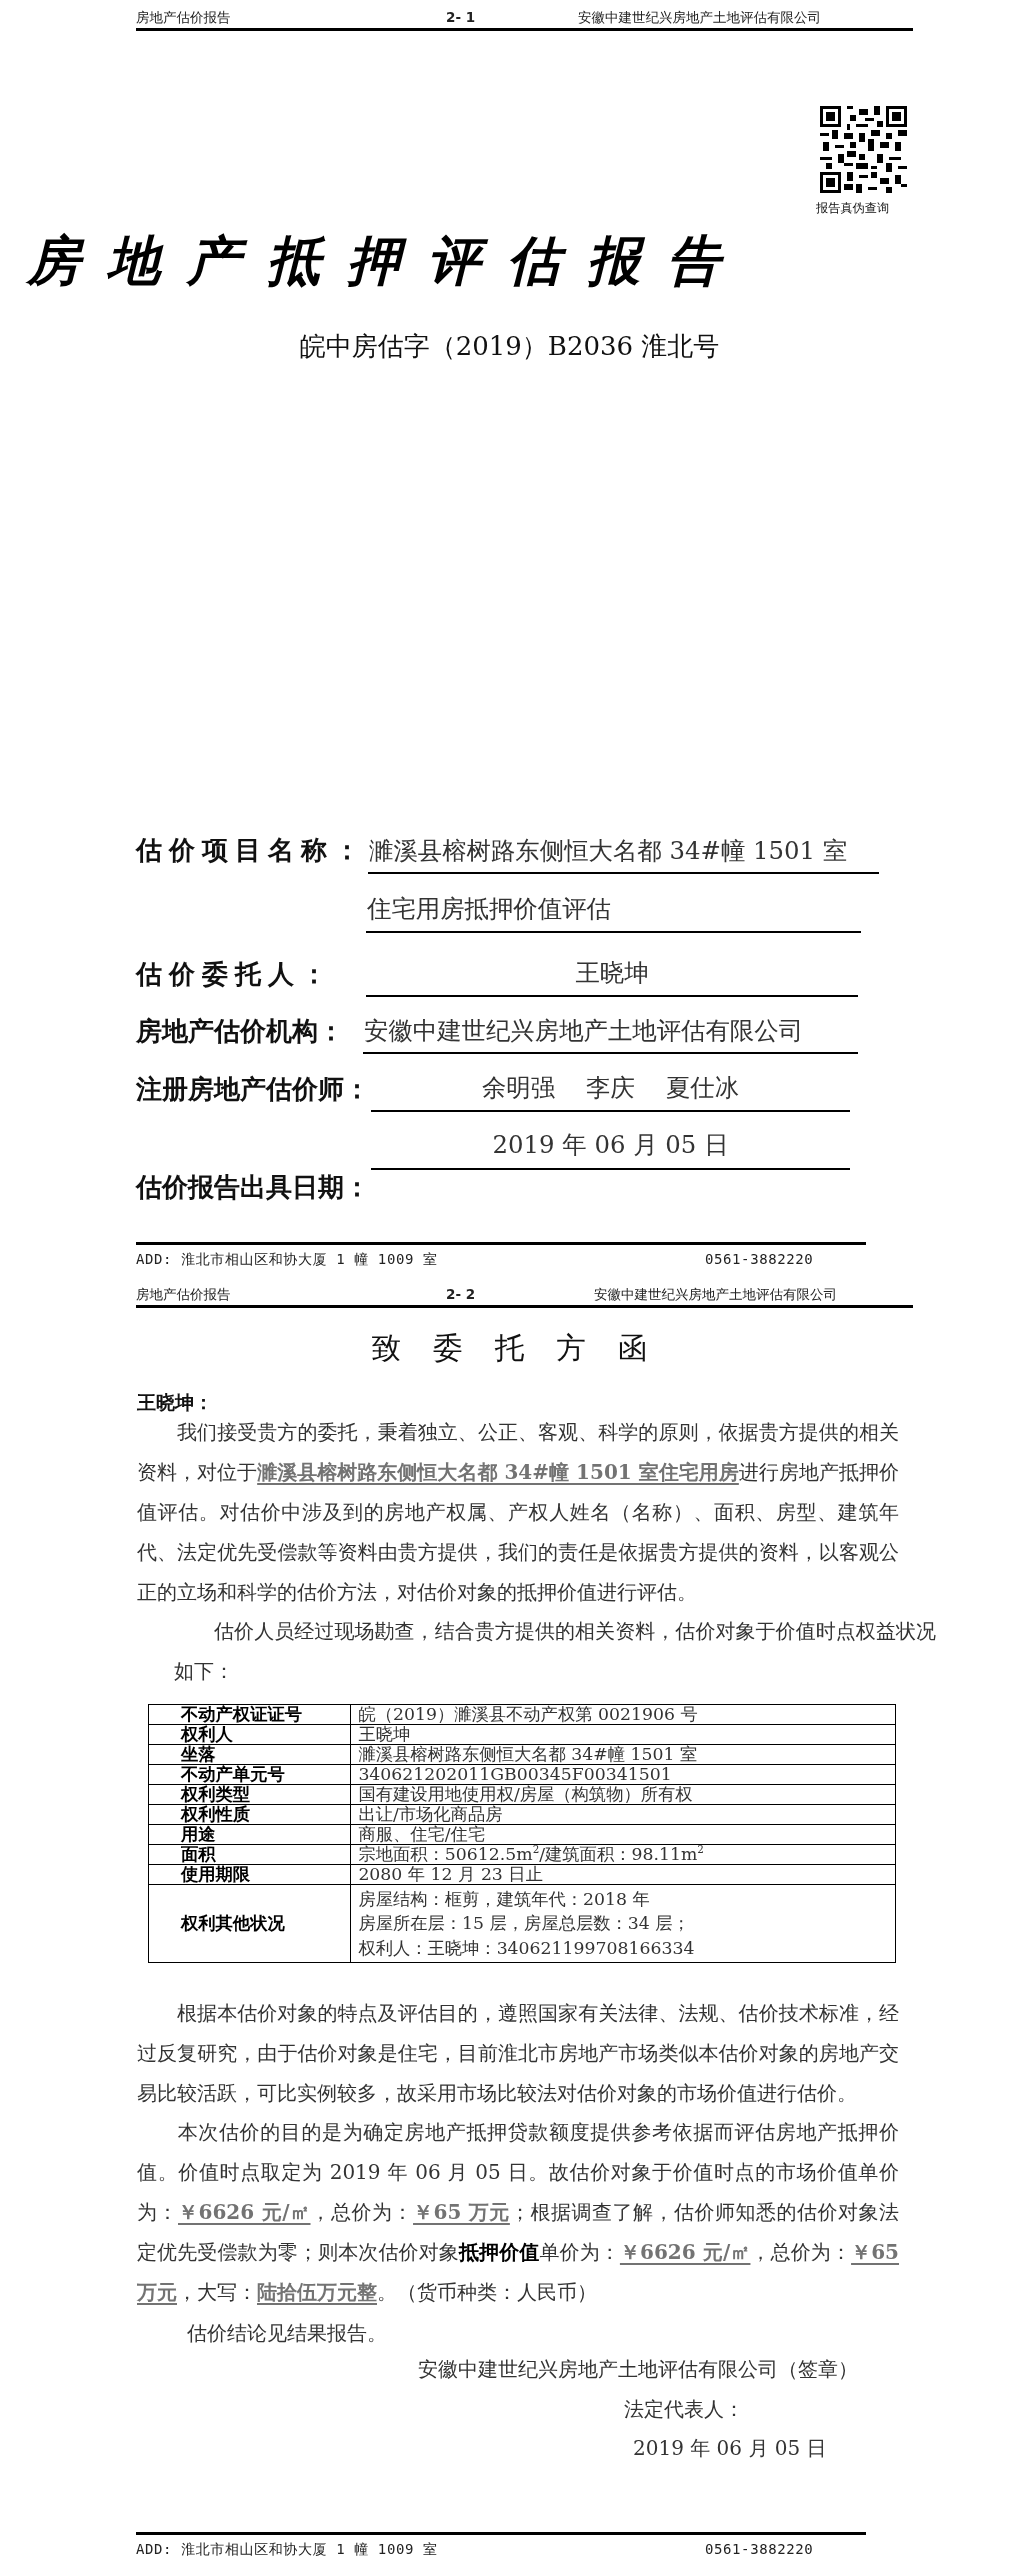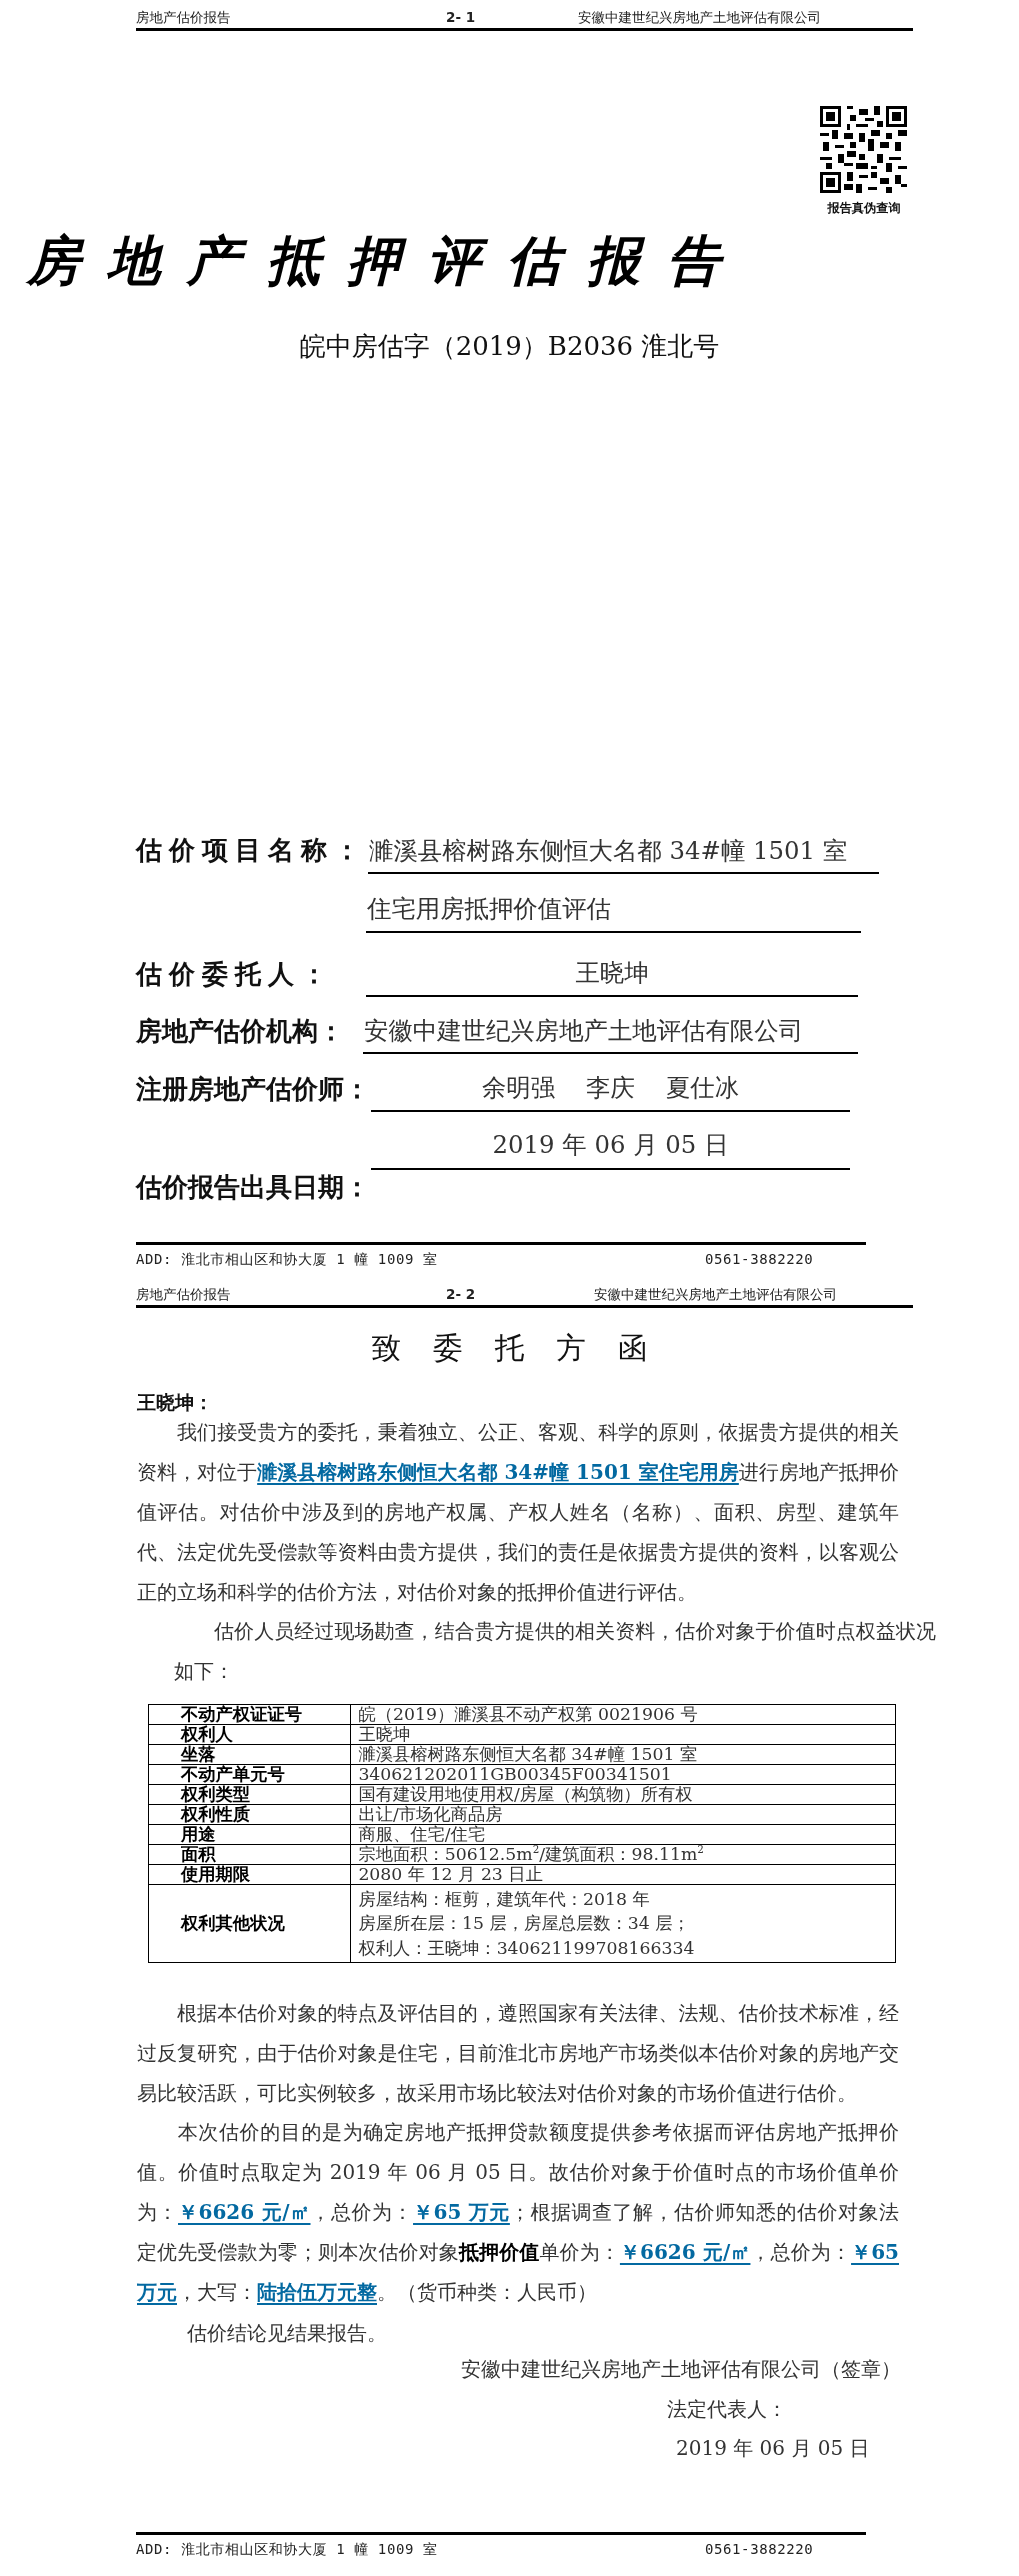--- a/index.html
+++ b/index.html
@@ -4,47 +4,47 @@
 <style>
   html, body { margin:0; padding:0; background:#ffffff; }
   body { width:1019px; height:2576px; position:relative; overflow:hidden;
          font-family:"DejaVu Serif","Liberation Serif",serif; color:#111; }
   .abs { position:absolute; }
   .hdr-text { font-family:"DejaVu Sans","Liberation Sans",sans-serif; font-size:13.5px; color:#222; white-space:nowrap; }
   .hdr-line { position:absolute; height:3.2px; background:#000; }
   .ftr-line { position:absolute; height:2.6px; background:#000; }
   .ftr-text { font-family:"DejaVu Sans Mono","Liberation Mono",monospace; font-size:14px; color:#222; white-space:nowrap; letter-spacing:0.6px; }
   .qr { position:absolute; left:820px; top:106px; width:87px; height:87px; }
-  .qr-label { position:absolute; left:816px; top:200px; width:96px; text-align:center;
-              font-family:"DejaVu Sans","Liberation Sans",sans-serif; font-weight:bold; font-size:12.2px; color:#111; }
+  .qr-label { position:absolute; left:816px; top:200px; width:96px; 
+              font-family:"DejaVu Sans","Liberation Sans",sans-serif; font-weight:normal; font-size:12.2px; color:#111; }
   .main-title { position:absolute; left:0; width:1019px; top:226px; text-align:left;
                 font-family:"DejaVu Serif","Liberation Serif",serif; font-size:53px; font-weight:bold;
                 letter-spacing:27px; text-indent:27px; color:#000;font-style:italic; }
   .doc-no { position:absolute; left:0; width:1019px; top:329px; text-align:center;
             font-family:"DejaVu Serif","Liberation Serif",serif; font-size:26px; color:#111; }
   .field-label { position:absolute; left:136px; font-size:26px; font-family:"DejaVu Sans","Liberation Sans",sans-serif; font-weight:bold; color:#111; white-space:nowrap; }
   .field-label.spaced { letter-spacing:7px; }
   .field-val { position:absolute; font-size:24.4px; color:#333; white-space:nowrap; font-family:"DejaVu Serif","Liberation Serif",serif; }
   .field-val.center { text-align:center; }
   .uline { position:absolute; height:1.9px; background:#000; }
   .letter-title { position:absolute; left:0; width:1019px; top:1375px; text-align:center;
                   font-size:29.6px; letter-spacing:32px; text-indent:32px; color:#111; font-family:"DejaVu Serif","Liberation Serif",serif; }
   .salutation { position:absolute; left:137px; top:1379px; font-size:19px; font-weight:bold; color:#111;
                 font-family:"DejaVu Sans","Liberation Sans",sans-serif;margin-top:11px; }
   .para { position:absolute; left:137px; width:762px; font-size:20px; line-height:40px; color:#333;
           text-align:justify; font-family:"DejaVu Serif","Liberation Serif",serif; }
   .para .ind { display:inline-block; width:40px; }
-  .para b.u, .para .bu { font-weight:bold; color:#0369a1; text-decoration:underline; text-decoration-thickness:1.9px; text-underline-offset:3.9px; }
+  .para b.u, .para .bu { font-weight:bold; color:#737373; text-decoration:underline; text-decoration-thickness:1.9px; text-underline-offset:3.9px; }
   .para .b { font-weight:bold; color:#000; }
   table.info { position:absolute; left:148px; top:1704px; width:748px; border-collapse:collapse;
                font-family:"DejaVu Serif","Liberation Serif",serif; }
   table.info td { border:1.9px solid #000; font-size:17.3px; color:#333; padding:0 7.7px; height:19px; line-height:19px; vertical-align:middle; }
   table.info td.k { width:161px; font-weight:bold; color:#000; font-family:"DejaVu Sans","Liberation Sans",sans-serif;padding-left:32px; }
   table.info td.multi { line-height:24.4px; padding-top:2px; padding-bottom:1.3px; }
-  .sign { position:absolute; font-size:20px; color:#333; white-space:nowrap; font-family:"DejaVu Serif","Liberation Serif",serif;margin-left:43px; }
+  .sign { position:absolute; font-size:20px; color:#333; white-space:nowrap; font-family:"DejaVu Serif","Liberation Serif",serif; }
   sup { font-size:60%; line-height:0; }
 </style>
 </head>
 <body>
 
 <div class="abs hdr-text" style="left:136px;top:9px;">房地产估价报告</div>
 <div class="abs hdr-text" style="left:446px;top:9px;font-weight:bold;">2- 1</div>
 <div class="abs hdr-text" style="left:578px;top:9px;">安徽中建世纪兴房地产土地评估有限公司</div>
 <div class="hdr-line" style="left:136px;top:28px;width:777px;"></div>
 

